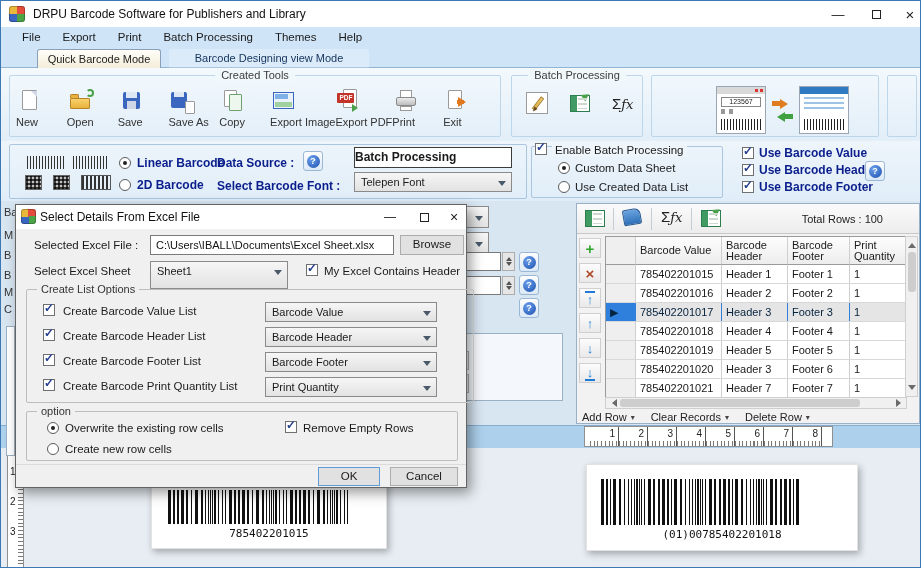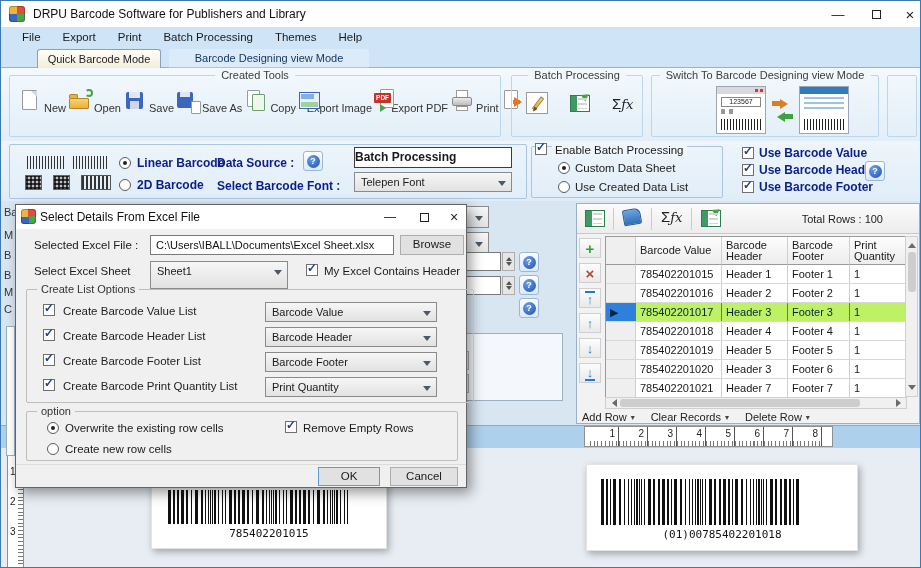--- a/index.html
+++ b/index.html
@@ -17,21 +17,21 @@
 .menu-item{padding:0 11px;font-size:11.5px;color:#1a1a1a;}
 
 #tabrow{position:absolute;left:0;top:45px;width:100%;height:22px;background:#cfe4f7;border-bottom:1px solid #8fb4d4;}
 #tab-quick{position:absolute;left:36px;top:3px;width:124px;height:19px;background:linear-gradient(#fffef8,#f3edda);border:1px solid #8aa0b8;border-bottom:none;border-radius:3px 3px 0 0;text-align:center;line-height:18px;font-size:11px;color:#222;}
 #tab-design{position:absolute;left:168px;top:3px;width:200px;height:19px;background:rgba(255,255,255,.25);border-radius:3px 3px 0 0;text-align:center;line-height:18px;font-size:11px;color:#13335c;}
 
 #toolbar{position:absolute;left:0;top:67px;width:100%;height:73px;background:linear-gradient(#f3f9fd,#e2eef8);}
 .gbox{position:absolute;border:1px solid #bcd6ec;border-radius:2px;}
 .gbox .gtitle{position:absolute;top:-7px;left:50%;transform:translateX(-50%);background:#f1f8fc;padding:0 6px;font-size:11px;color:#3c3c3c;white-space:nowrap;}
 #std-items{position:absolute;left:6px;top:12px;right:6px;display:flex;justify-content:space-between;}
-.tool-btn{display:flex;flex-direction:row;align-items:flex-end;width:76px;}
+.tool-btn{display:flex;flex-direction:column;align-items:flex-start;width:76px;}
 .tool-icon{width:28px;height:26px;position:relative;}
 .tool-label{font-size:11px;color:#333;margin-top:2px;white-space:nowrap;}
 .pg{position:absolute;background:#fff;border:1px solid #9a9a9a;border-radius:1px;}
 
 .bp-icons{position:absolute;left:14px;top:16px;display:flex;gap:22px;align-items:center;}
 .note{position:relative;width:22px;height:22px;background:#fff;border:1px solid #9a9a9a;}
 .pencil{position:absolute;left:9px;top:3px;width:4px;height:15px;background:linear-gradient(#f3cf5e,#dca63c);transform:rotate(38deg);border:1px solid #a87f2c;}
 .pencil::after{content:"";position:absolute;left:0;bottom:-5px;border:2px solid transparent;border-top:5px solid #6a4a1e;}
 .xls{position:relative;width:20px;height:17px;background:#fff;border:1px solid #2e7d4f;}
 .xls::before{content:"";position:absolute;left:0;top:0;width:6px;height:100%;background:#3f9a63;}
@@ -90,21 +90,21 @@
 .aarr{color:#1f7ad6;font-weight:bold;font-size:13px;}
 .abar{width:10px;height:2px;background:#1f7ad6;}
 #gp-table{position:absolute;left:28px;top:32px;width:302px;background:#fff;border:1px solid #9a9a9a;}
 #grid-header{display:flex;height:28px;background:linear-gradient(#fdfdfd,#ececec);}
 .gcell{border-right:1px solid #cfcfcf;padding:2px 4px;font-size:11px;overflow:hidden;white-space:normal;line-height:11px;}
 #grid-header .gcell{display:flex;align-items:center;border-bottom:1px solid #9a9a9a;}
 .gmark{width:30px;background:#efefef;flex:none;}
 .gc0{width:86px;flex:none;}.gc1{width:66px;flex:none;}.gc2{width:62px;flex:none;}.gc3{width:58px;flex:none;}
 .grow{display:flex;height:19px;border-bottom:1px solid #d8d8d8;background:#fff;align-items:stretch;}
 .grow .gcell{display:flex;align-items:center;white-space:nowrap;}
-.grow.sel .gcell{background:#bef264;border-right-color:#2f80dd;color:#06233f;}
+.grow.sel .gcell{background:#e5e5e5;border-right-color:#2f80dd;color:#06233f;}
 .grow.sel .gmark{background:#2f80dd;color:#06233f;}
 #gp-vscroll{position:absolute;right:1px;top:32px;width:13px;height:161px;background:#f0f0f0;border:1px solid #cfcfcf;}
 .sbarr{position:absolute;left:0;width:100%;height:13px;display:flex;align-items:center;justify-content:center;}
 .tri-u{border:4px solid transparent;border-bottom:5px solid #6a6a6a;}
 .tri-d{border:4px solid transparent;border-top:5px solid #6a6a6a;}
 .tri-lft{border:4px solid transparent;border-right:5px solid #6a6a6a;}
 .tri-rgt{border:4px solid transparent;border-left:5px solid #6a6a6a;}
 #gp-hscroll{position:absolute;left:28px;top:193px;width:302px;height:12px;background:#f0f0f0;border:1px solid #cfcfcf;}
 #gp-hthumb{position:absolute;left:14px;top:1px;width:240px;height:8px;background:#cdcdcd;border-radius:3px;}
 #gp-footer{position:absolute;left:2px;top:206px;display:flex;gap:10px;align-items:center;}
@@ -257,21 +257,20 @@
         <span class="note">
             <span class="pencil"></span>
           </span>
         <span class="xls">
             <i class="xarr"></i>
           </span>
         <span class="sigma">Σ<em>ƒx</em></span>
       </div>
     </div>
     <div class="gbox" style="left:650px;top:7px;width:228px;height:62px">
-      <span class="gtitle">Switch To Barcode Designing view Mode</span>
       <div class="switch-icons">
         <div class="mini-win">
           <div class="mw-title red"></div>
           <div class="mw-num">123567</div>
           <div class="mw-checks"></div>
           <div class="mw-bars"></div>
         </div>
         <div class="sw-arrs">
           <div class="swa">
               <i class="stem"></i>

